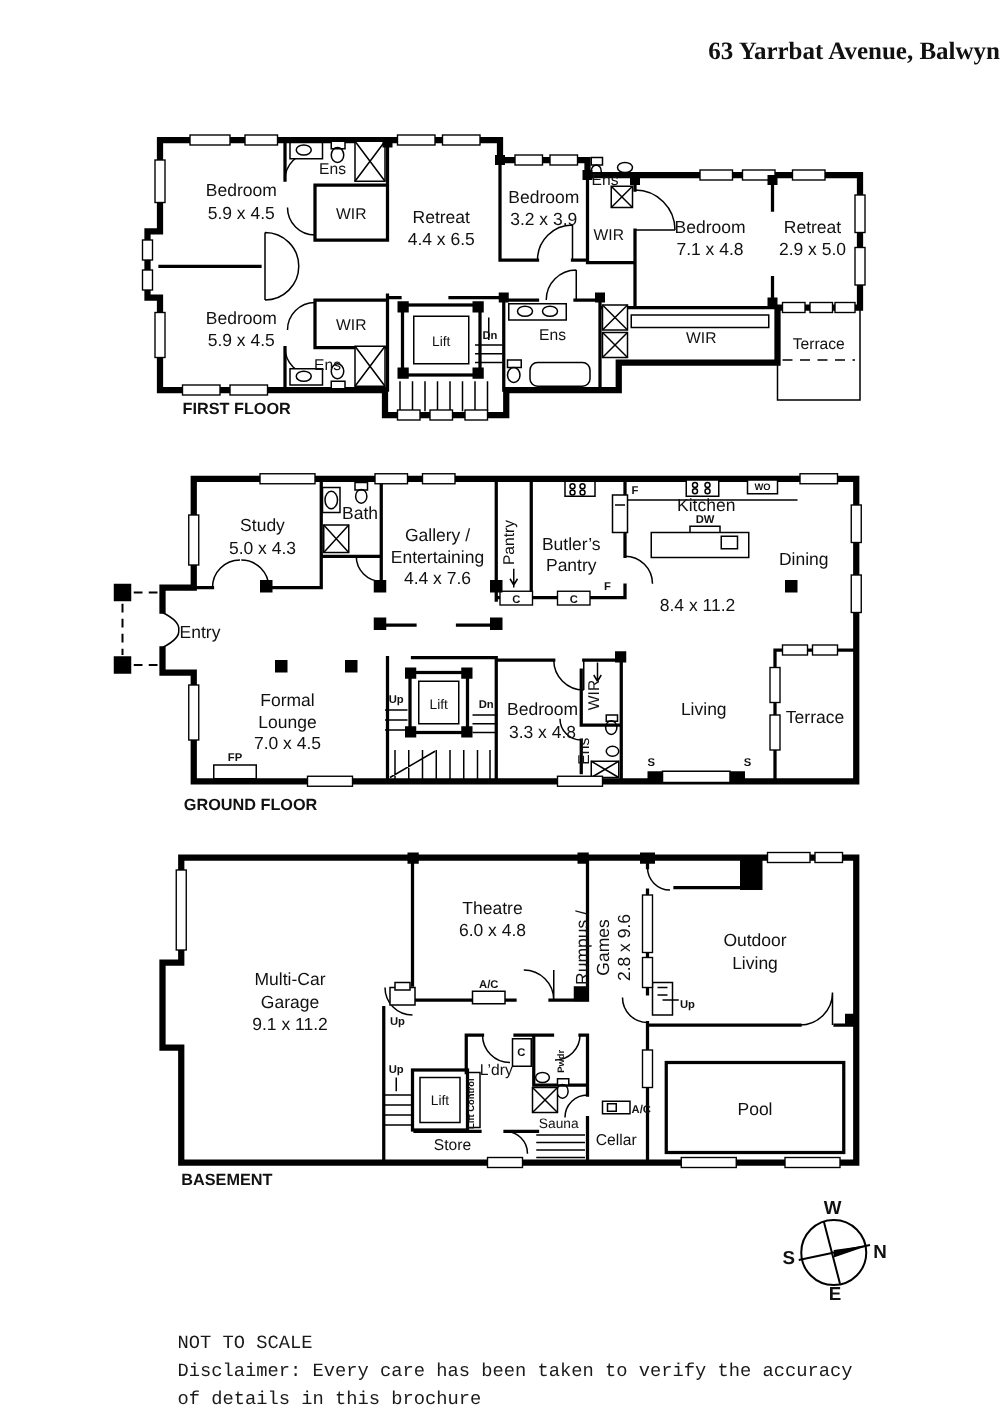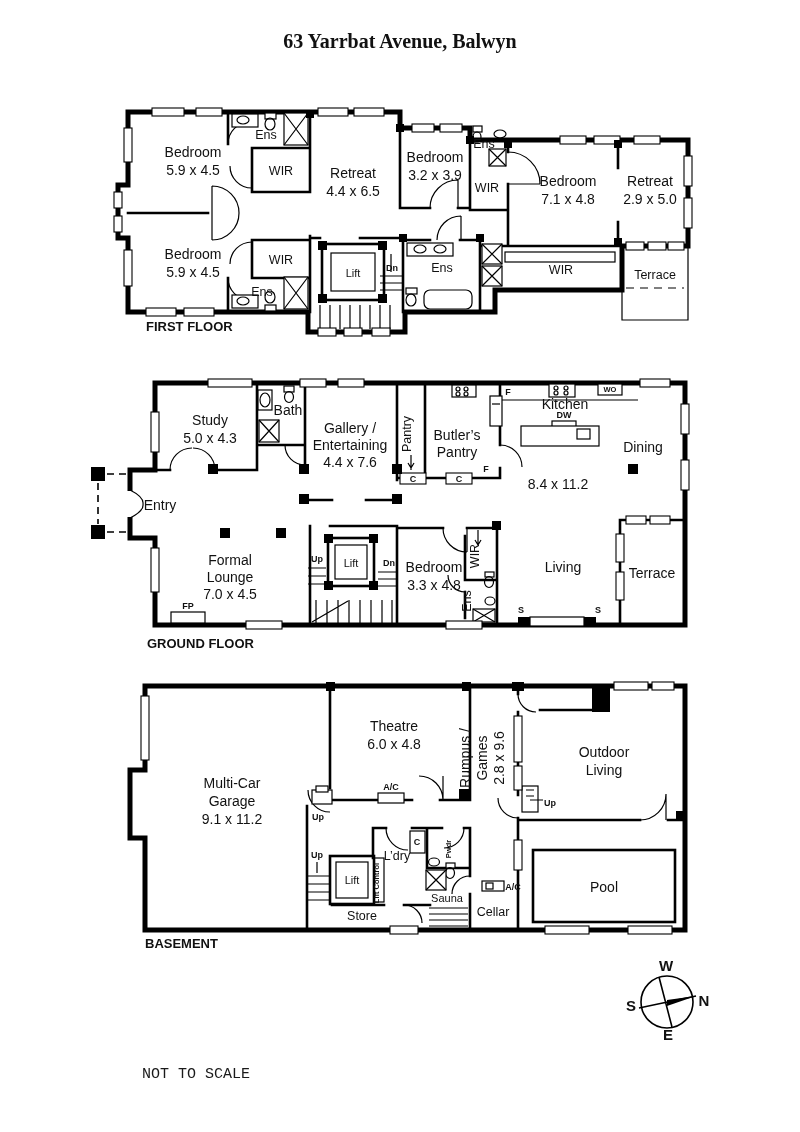--- a/index.html
+++ b/index.html
@@ -1,17 +1,17 @@
 <!DOCTYPE html>
 <html><head>
 <meta charset="utf-8">
 <style>
   html,body{margin:0;padding:0;background:#fff;}
   body{width:800px;height:1132px;position:relative;font-family:"Liberation Sans",sans-serif;}
-  #plan-title{position:absolute;top:30px;left:0;width:800px;text-align:center;
+  #plan-title{position:absolute;top:30px;left:0;width:800px;text-align:right;
     font-family:"Liberation Serif",serif;font-weight:bold;font-size:20px;color:#111;}
   #footer{position:absolute;left:142px;top:1064px;width:560px;color:#1a1a1a;
     font-family:Liberation Mono, monospace;font-size:15px;line-height:1.5;}
   svg{position:absolute;left:0;top:0;}
   .wx{stroke:#000;stroke-width:5;fill:none;stroke-linecap:square;}
   .wi{stroke:#000;stroke-width:2.6;fill:none;stroke-linecap:square;}
   .wt{stroke:#000;stroke-width:1.2;fill:none;}
   .fx{stroke:#000;stroke-width:1.2;fill:#fff;}
   .win{fill:#fff;stroke:#000;stroke-width:1.1;}
   .blk{fill:#000;}
@@ -400,13 +400,14 @@
     <polygon class="blk" points="667,1006 696,996 667,1000"></polygon>
     <text class="compass-letter" x="666" y="971">W</text>
     <text class="compass-letter" x="704" y="1006">N</text>
     <text class="compass-letter" x="668" y="1040">E</text>
     <text class="compass-letter" x="631" y="1011">S</text>
   </g>
 </svg>
 
 <div id="footer">
   <div>NOT TO SCALE</div>
+  <div>Disclaimer: Every care has been taken to verify the accuracy of details in this brochure</div>
 </div>
 
 </body></html>

